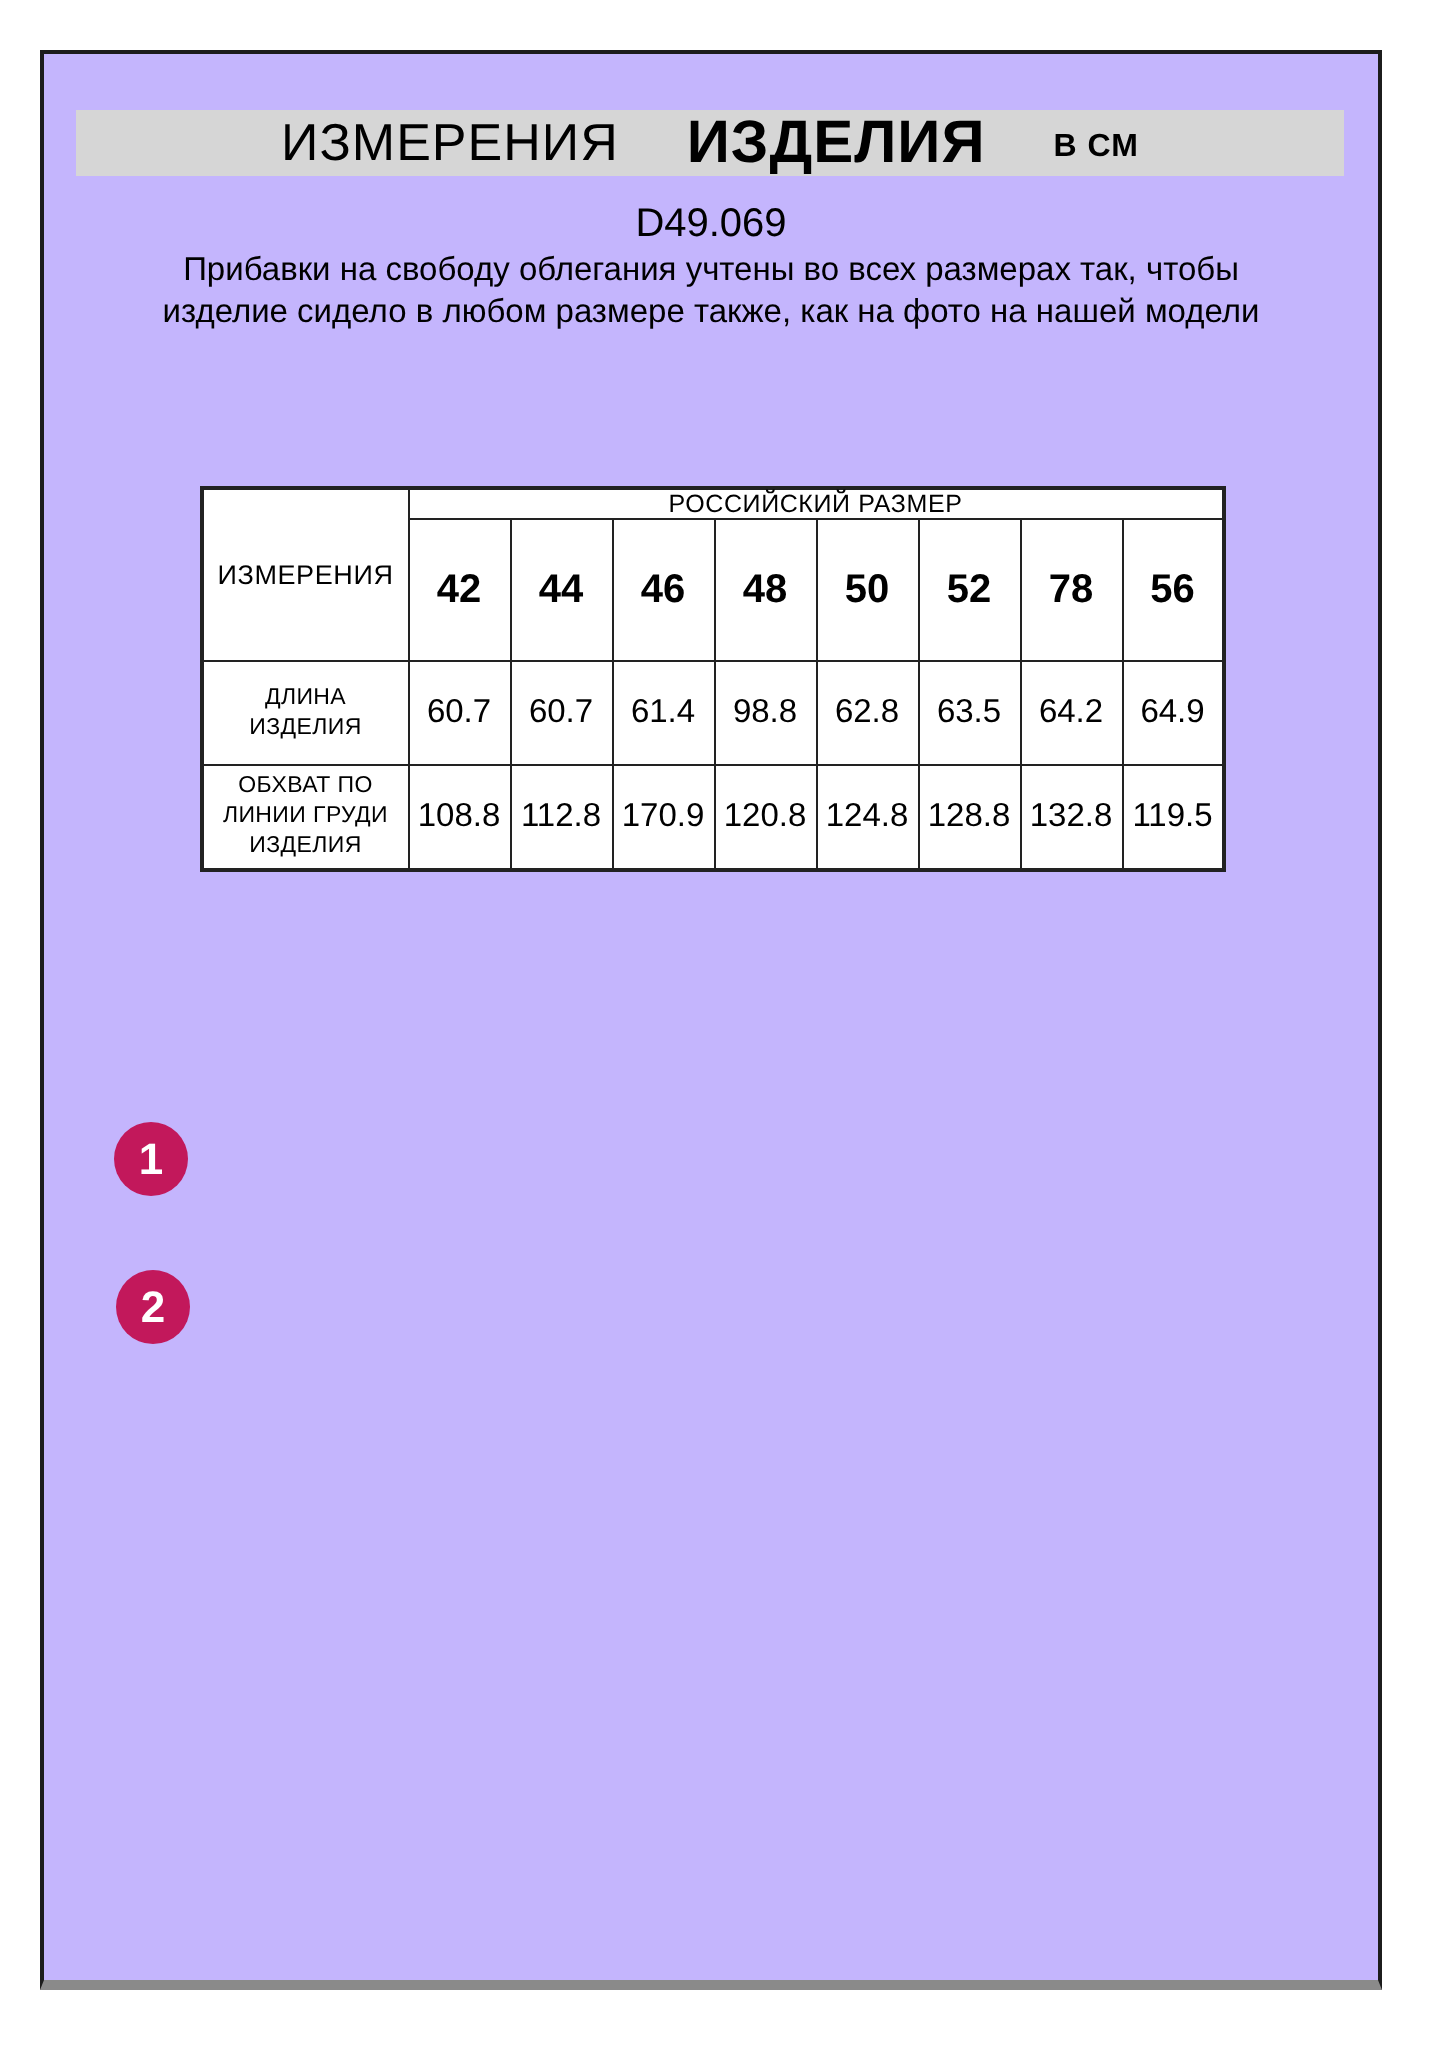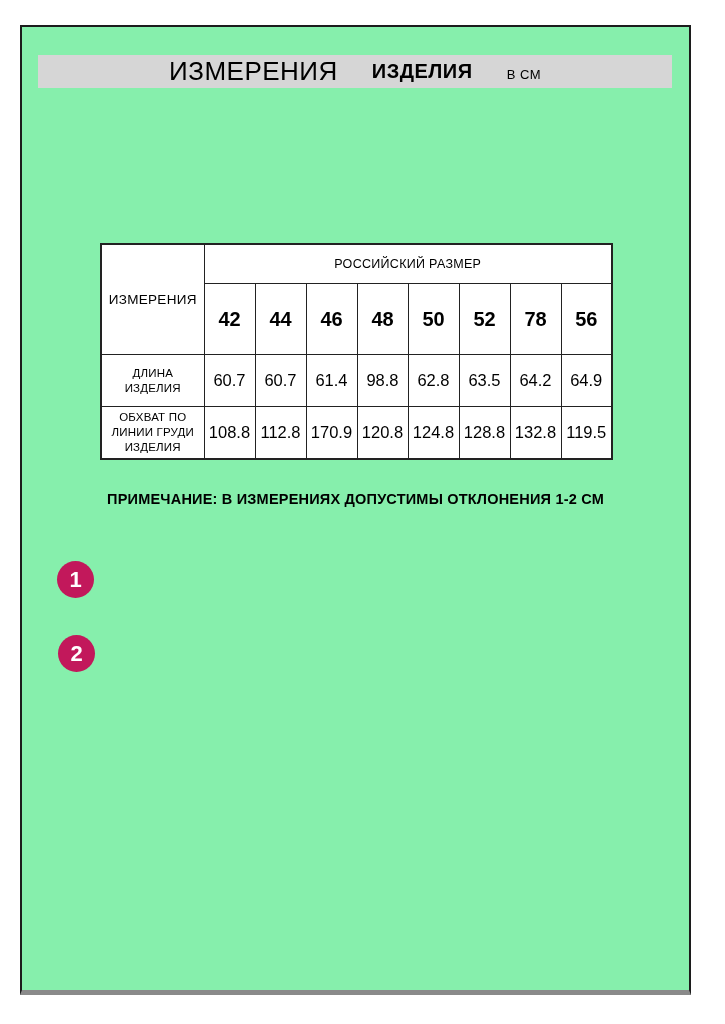--- a/index.html
+++ b/index.html
@@ -16,45 +16,45 @@
     background: #fff;
   }
   .frame {
     position: absolute;
     left: 20px; top: 25px;
     width: 671px; height: 970px;
     border-top: 2px solid #1c1c1c;
     border-left: 2px solid #1c1c1c;
     border-right: 2px solid #1c1c1c;
     border-bottom: 5px solid #8a8a8a;
-    background: #86efac;
+    background: #c4b5fd;
   }
   .header-bar {
     position: absolute;
     left: 16px; right: 17px; top: 28px;
     height: 33px;
     background: #d6d6d6;
     display: flex;
     align-items: center;
     justify-content: center;
     gap: 34px;
   }
   .header-bar .t-regular {
     font-size: 26px;
     font-weight: 400;
     letter-spacing: 0.5px;
   }
   .header-bar .t-bold {
-    font-size: 20px;
+    font-size: 30px;
     font-weight: 700;
     letter-spacing: 0.5px;
   }
   .header-bar .t-unit {
-    font-size: 13px;
-    font-weight: 400;
+    font-size: 16px;
+    font-weight: 700;
     padding-top: 5px;
     letter-spacing: 0.5px;
   }
   .product-code {
     position: absolute;
     top: 74px; left: 0; right: 0;
     text-align: center;
     font-size: 20px;
     font-weight: 400;
   }
@@ -85,21 +85,21 @@
     vertical-align: middle;
     background: #fff;
   }
   col.c-label { width: 103px; }
   col.c-size  { width: 51px; }
   .group-header-cell {
     height: 15px;
     font-size: 12.5px;
     font-weight: 400;
     letter-spacing: 0.3px;
-    padding: 12px;
+    padding: 0;
   }
   .measurements-cell {
     font-size: 13.5px;
     font-weight: 400;
     letter-spacing: 0.3px;
   }
   .size-header-row th { height: 71px; }
   .size-header-cell {
     font-size: 20px;
     font-weight: 700;
@@ -144,21 +144,23 @@
 
 <div class="page">
   <div class="frame">
 
     <div class="header-bar">
       <span class="t-regular">ИЗМЕРЕНИЯ</span>
       <span class="t-bold">ИЗДЕЛИЯ</span>
       <span class="t-unit">В СМ</span>
     </div>
 
-
+    <div class="product-code">D49.069</div>
+
+    <div class="description">Прибавки на свободу облегания учтены во всех размерах так, чтобы изделие сидело в любом размере также, как на фото на нашей модели</div>
 
     <div class="table-zone">
       <div class="badge badge-1">1</div>
       <div class="badge badge-2">2</div>
 
       <table class="size-table">
         <colgroup>
           <col class="c-label">
           <col class="c-size">
             <col class="c-size">
@@ -205,16 +207,15 @@
             <td class="value-cell">120.8</td>
             <td class="value-cell">124.8</td>
             <td class="value-cell">128.8</td>
             <td class="value-cell">132.8</td>
             <td class="value-cell">119.5</td>
           </tr>
         </tbody>
       </table>
     </div>
 
-    <div class="note">ПРИМЕЧАНИЕ: В ИЗМЕРЕНИЯХ ДОПУСТИМЫ ОТКЛОНЕНИЯ 1-2 СМ</div>
 
   </div>
 </div>
 
 </body></html>

